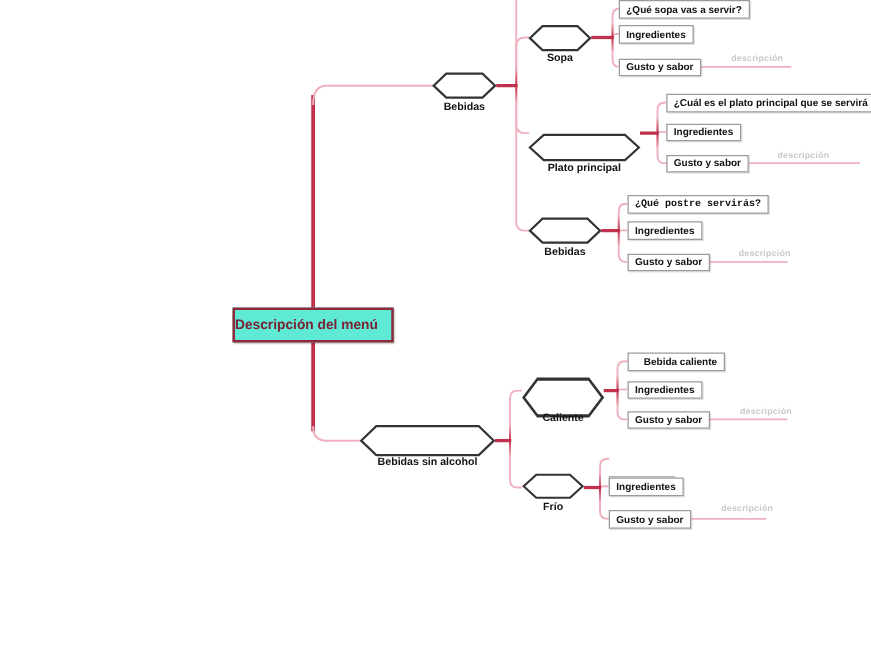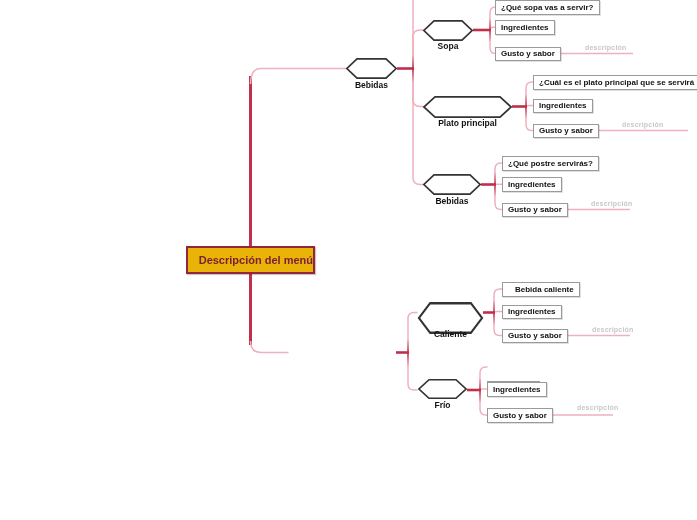--- a/index.html
+++ b/index.html
@@ -7,22 +7,22 @@
     position:relative;width:697px;height:520px;overflow:hidden;
     background:#ffffff;
     font-family:"Liberation Sans","DejaVu Sans",sans-serif;
   }
   .wires{position:absolute;left:0;top:0;width:697px;height:520px;}
   .wires path, .wires line{fill:none;stroke-linecap:butt;}
 
   
   .rootnode{
     position:absolute;left:186px;top:246px;width:129px;height:28px;
-    background:#eab308;border:2px solid #90273b;box-sizing:border-box;
-    display:flex;align-items:center;justify-content:flex-end;
+    background:#5eead4;border:2px solid #90273b;box-sizing:border-box;
+    display:flex;align-items:center;justify-content:flex-start;
     box-shadow:1px 1px 1px rgba(80,20,30,.25);
   }
   .rootnode span{font-size:11px;font-weight:bold;color:#7c2033;white-space:nowrap;}
 
   
   .hex{position:absolute;}
   .hex svg{position:absolute;left:0;top:0;width:100%;height:100%;overflow:visible;}
   .hex polygon{fill:#ffffff;stroke:#333333;stroke-width:1.7;stroke-linejoin:miter;}
   .hex span{
     position:absolute;left:0;top:0;width:100%;height:100%;
@@ -156,28 +156,34 @@
   <div class="rootnode">
     <span>Descripción del menú</span>
   </div>
 
   <div class="hex" style="left:346px;top:58px;width:51px;height:21px;">
     <svg viewBox="0 0 51 21" preserveAspectRatio="none">
         <polygon points="11,0.9 40,0.9 50.1,10.5 40,20.1 11,20.1 0.9,10.5"></polygon>
       </svg>
     <span>Bebidas</span>
   </div>
+  <div class="hex" style="left:288px;top:340px;width:108px;height:25px;">
+    <svg viewBox="0 0 108 25" preserveAspectRatio="none">
+        <polygon points="13,0.9 95,0.9 107.1,12.5 95,24.1 13,24.1 0.9,12.5"></polygon>
+      </svg>
+    <span>Bebidas sin alcohol</span>
+  </div>
 
   <div class="hex" style="left:423px;top:19.5px;width:50px;height:21px;">
     <svg viewBox="0 0 50 21" preserveAspectRatio="none">
         <polygon points="11,0.9 39,0.9 49.1,10.5 39,20.1 11,20.1 0.9,10.5"></polygon>
       </svg>
     <span>Sopa</span>
   </div>
-  <div class="hex" style="left:423px;top:96px;width:89px;height:22px;">
+  <div class="hex" style="left:423px;top:107px;width:89px;height:22px;">
     <svg viewBox="0 0 89 22" preserveAspectRatio="none">
         <polygon points="12,0.9 77,0.9 88.1,11 77,21.1 12,21.1 0.9,11"></polygon>
       </svg>
     <span>Plato principal</span>
   </div>
   <div class="hex" style="left:423px;top:174px;width:58px;height:21px;">
     <svg viewBox="0 0 58 21" preserveAspectRatio="none">
         <polygon points="11,0.9 47,0.9 57.1,10.5 47,20.1 11,20.1 0.9,10.5"></polygon>
       </svg>
     <span>Bebidas</span>
@@ -198,21 +204,21 @@
   <div class="leaf" style="left:495px;top:0px;">¿Qué sopa vas a servir?</div>
   <div class="leaf" style="left:495px;top:20px;">Ingredientes</div>
   <div class="leaf" style="left:495px;top:46.5px;">Gusto y sabor</div>
   <span class="note" style="left:585px;top:44px;">descripción</span>
 
   <div class="leaf" style="left:533px;top:75px;">¿Cuál es el plato principal que se servirá</div>
   <div class="leaf" style="left:533px;top:98.5px;">Ingredientes</div>
   <div class="leaf" style="left:533px;top:123.5px;">Gusto y sabor</div>
   <span class="note" style="left:622px;top:121px;">descripción</span>
 
-  <div class="leaf" style="left:502px;top:156px;">¿Qué postre servirás?</div>
+  <div class="leaf" style="left:502px;top:156px;font-family:Liberation Mono, monospace;">¿Qué postre servirás?</div>
   <div class="leaf" style="left:502px;top:177px;">Ingredientes</div>
   <div class="leaf" style="left:502px;top:202.5px;">Gusto y sabor</div>
   <span class="note" style="left:591px;top:200px;">descripción</span>
 
   <div class="leaf" style="left:502px;top:282px;padding-left:12px;">Bebida caliente</div>
   <div class="leaf" style="left:502px;top:304.5px;">Ingredientes</div>
   <div class="leaf" style="left:502px;top:328.5px;">Gusto y sabor</div>
   <span class="note" style="left:592px;top:326px;">descripción</span>
 
   <div class="leaf" style="left:487px;top:381px;">Bebida fría</div>

